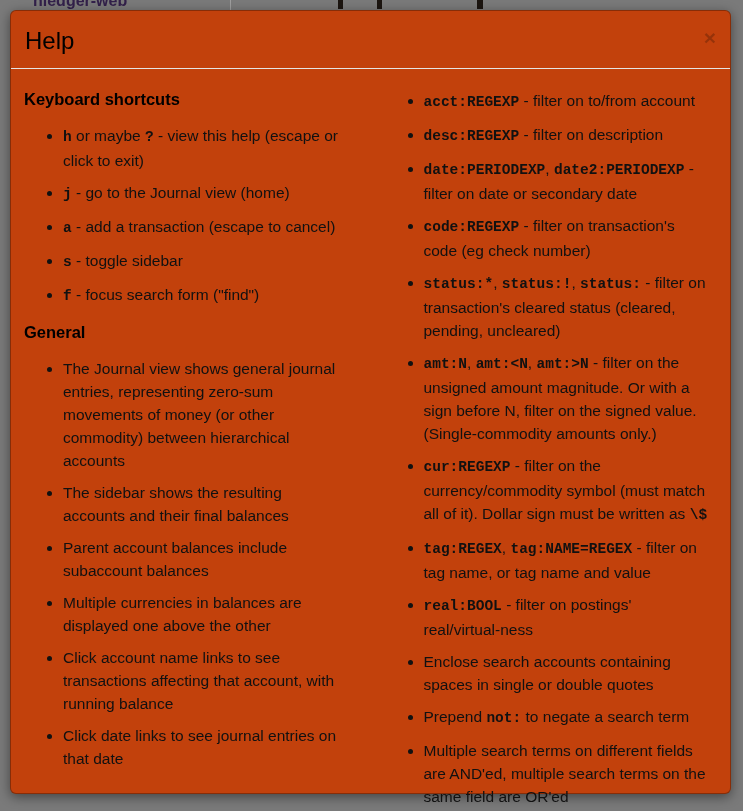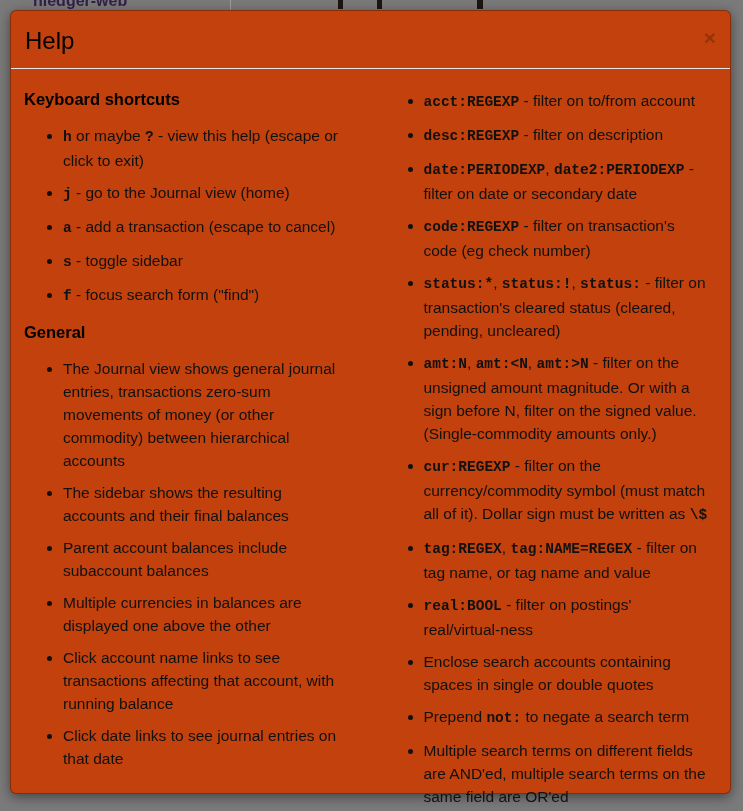--- a/index.html
+++ b/index.html
@@ -104,21 +104,21 @@
         <div class="section-heading">Keyboard shortcuts</div>
         <ul class="help-list">
           <li><code>h</code> or maybe <code>?</code> - view this help (escape or click to exit)</li>
           <li><code>j</code> - go to the Journal view (home)</li>
           <li><code>a</code> - add a transaction (escape to cancel)</li>
           <li><code>s</code> - toggle sidebar</li>
           <li><code>f</code> - focus search form ("find")</li>
         </ul>
         <div class="section-heading">General</div>
         <ul class="help-list">
-          <li>The Journal view shows general journal entries, transactions zero-sum movements of money (or other commodity) between hierarchical accounts</li>
+          <li>The Journal view shows general journal entries, representing zero-sum movements of money (or other commodity) between hierarchical accounts</li>
           <li>The sidebar shows the resulting accounts and their final balances</li>
           <li>Parent account balances include subaccount balances</li>
           <li>Multiple currencies in balances are displayed one above the other</li>
           <li>Click account name links to see transactions affecting that account, with running balance</li>
           <li>Click date links to see journal entries on that date</li>
         </ul>
       </div>
     <div class="col col-right">
         <ul class="help-list">
           <li><code>acct:REGEXP</code> - filter on to/from account</li>

